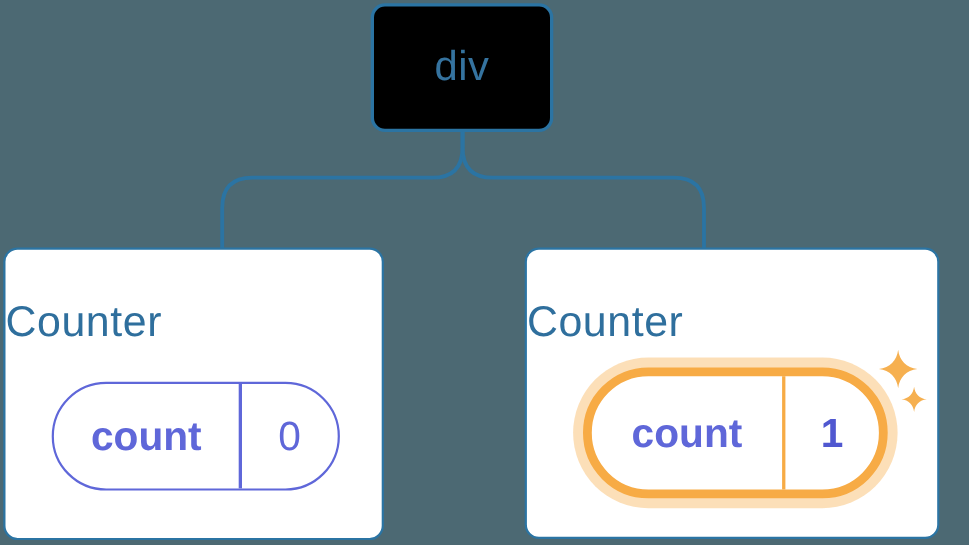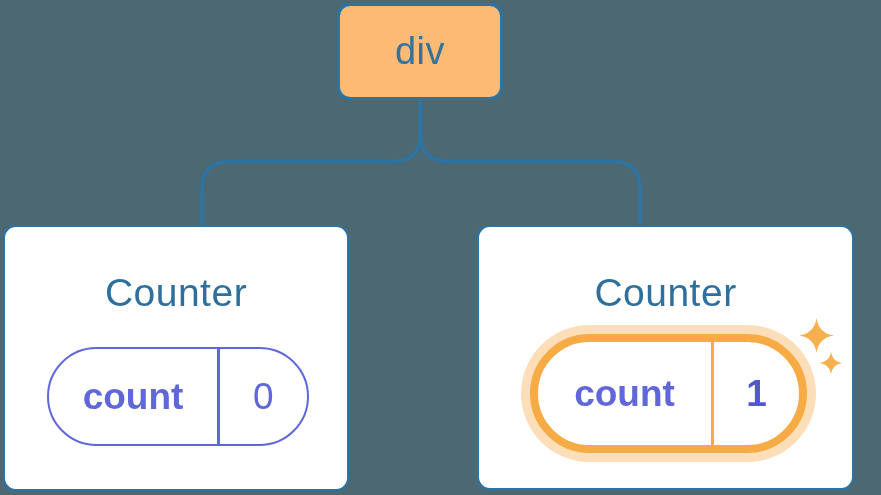--- a/index.html
+++ b/index.html
@@ -15,22 +15,22 @@
     font-family: "Liberation Sans", "DejaVu Sans", sans-serif;
     overflow: hidden;
   }
 
   
   .node-box {
     position: absolute;
     left: 337px;
     top: 3px;
     width: 166px;
-    height: 97px;
-    background: #fdba74;
+    height: 117px;
+    background: #000000;
     border: 3px solid #2b74a3;
     border-radius: 13px;
     box-sizing: border-box;
     display: flex;
     align-items: center;
     justify-content: center;
   }
   .node-label {
     color: #35739f;
     font-size: 38px;
@@ -54,21 +54,21 @@
     box-sizing: border-box;
   }
   .card--left  { left: 3px;   top: 225px; width: 346px; height: 266px; }
   .card--right { left: 477px; top: 225px; width: 377px; height: 265px; }
 
   .card-title {
     position: absolute;
     left: 0;
     top: 44px;
     width: 100%;
-    text-align: center;
+    text-align: left;
     color: #2f6f9d;
     font-size: 39px;
     font-weight: 500;
     letter-spacing: 0.5px;
   }
 
   
   .pill {
     position: absolute;
     box-sizing: border-box;

